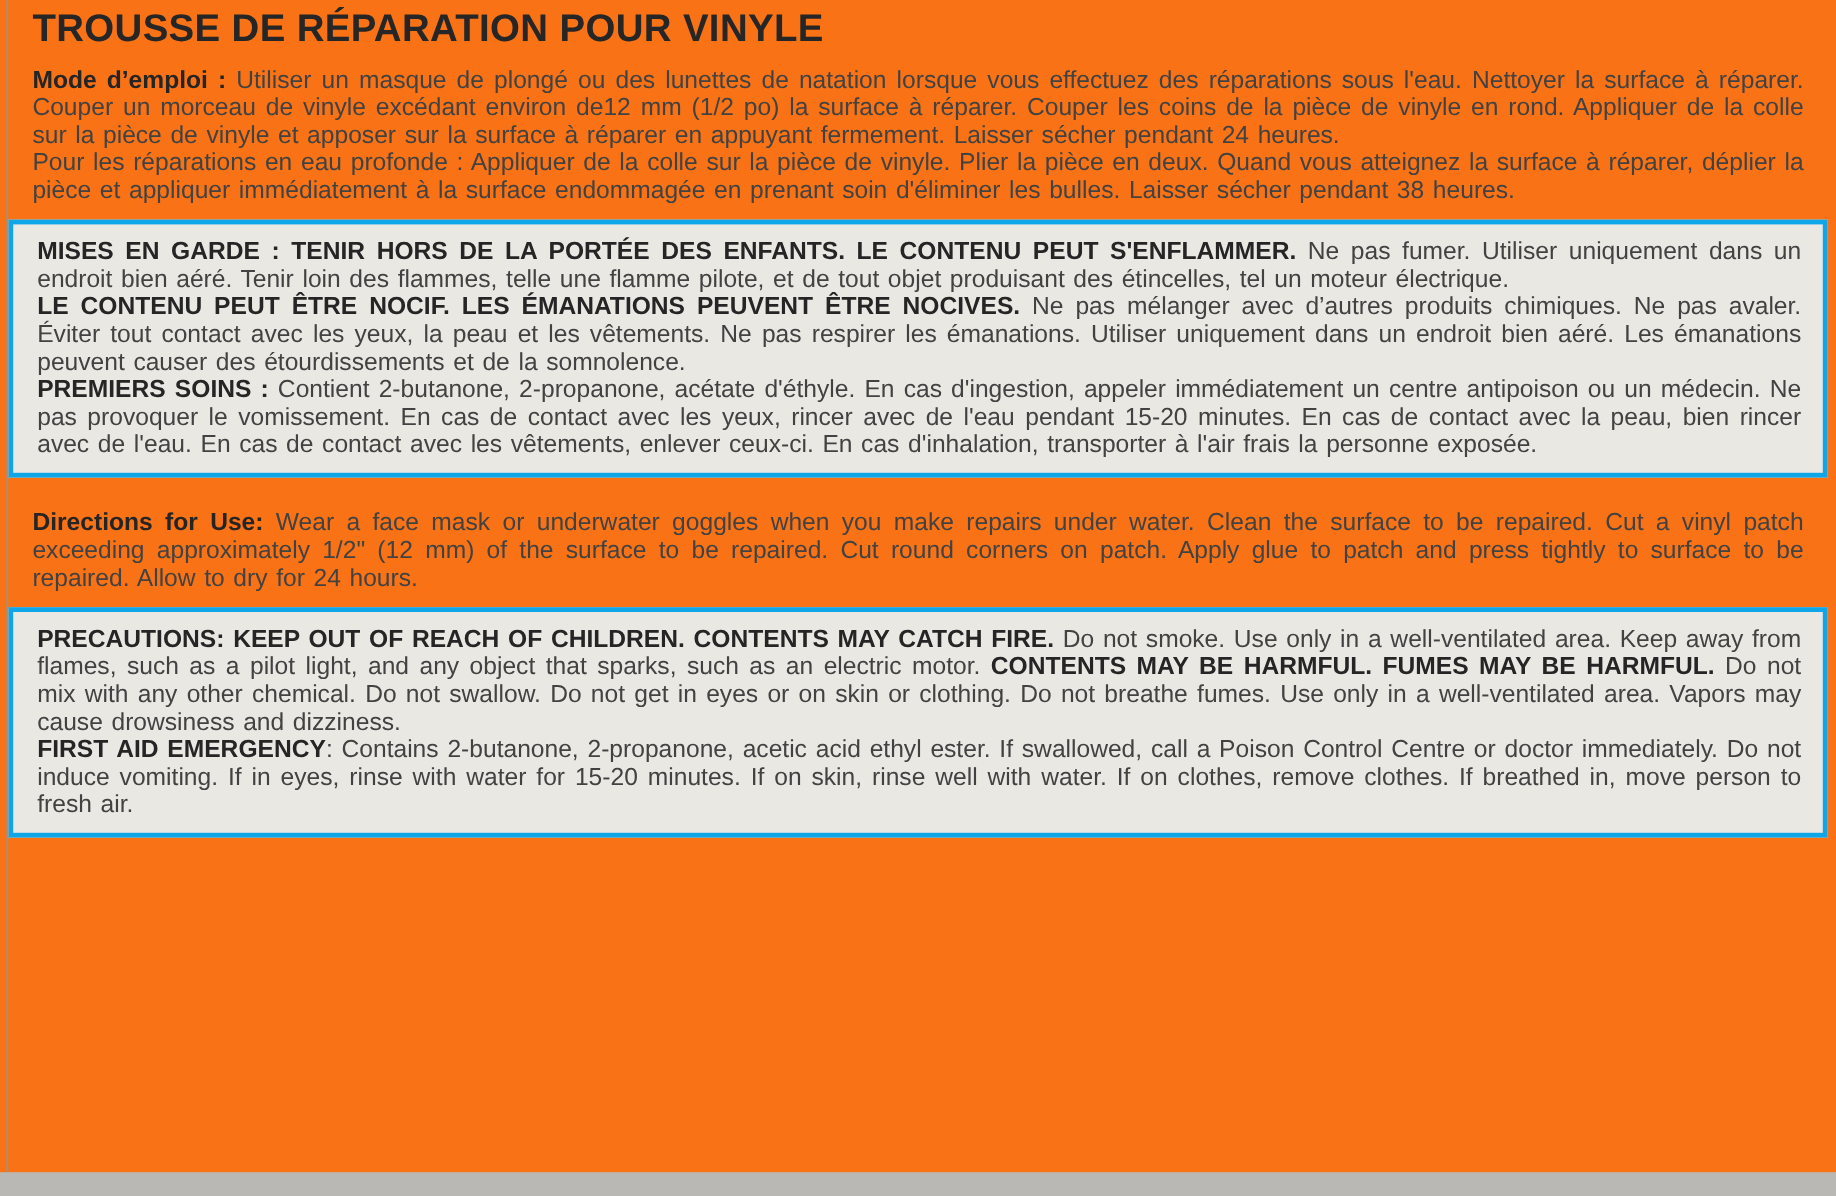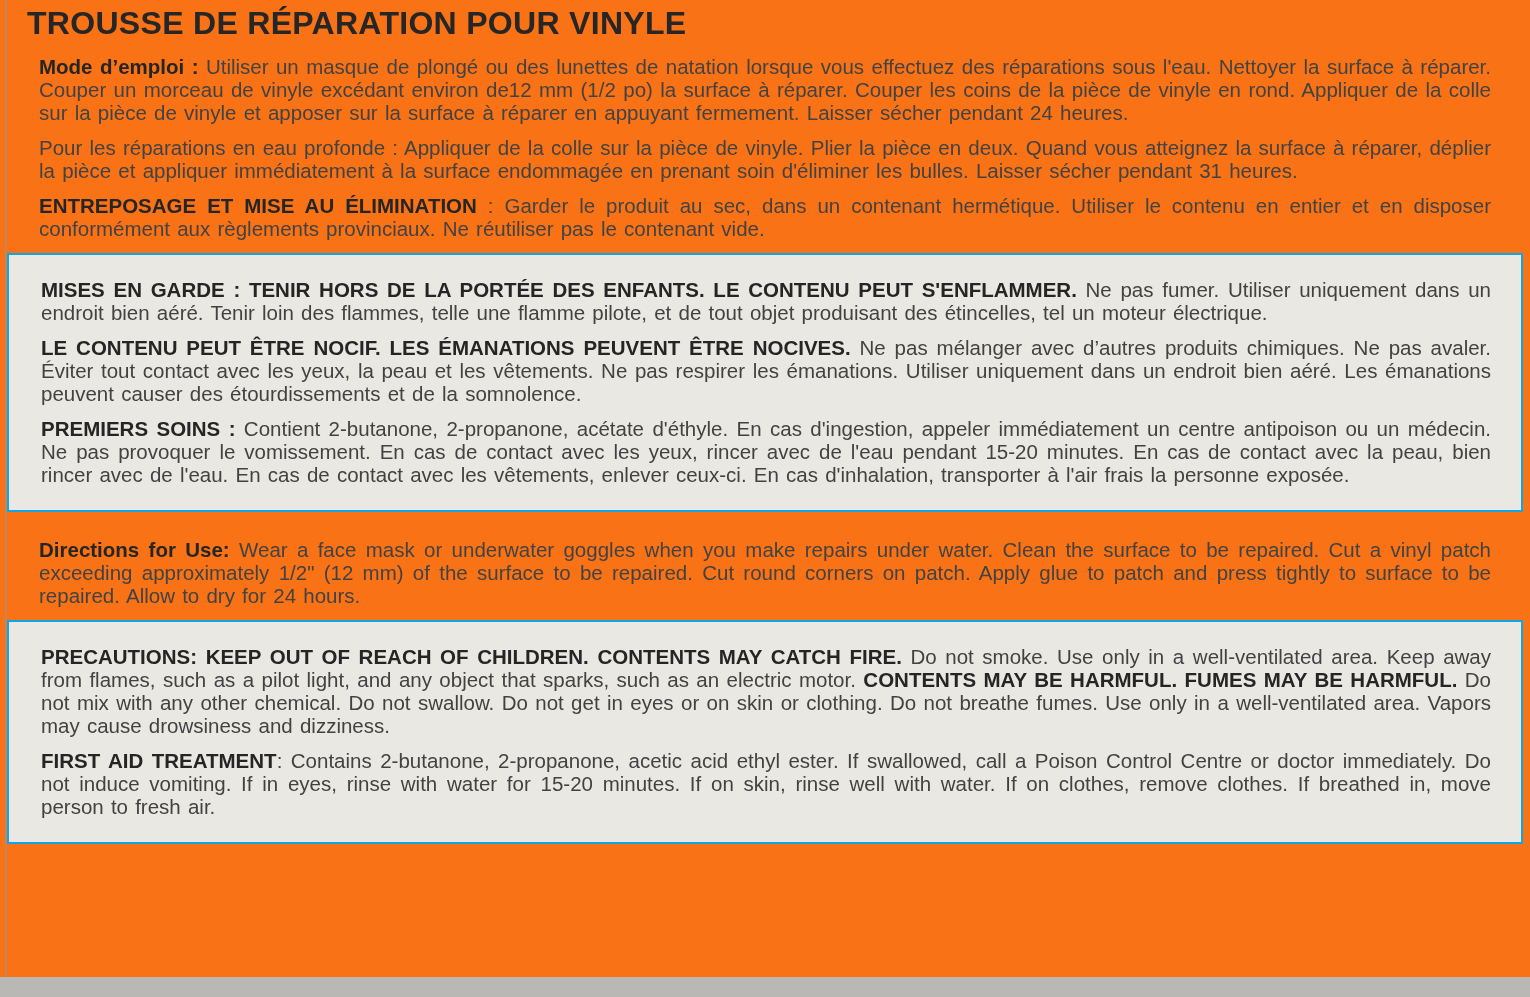--- a/index.html
+++ b/index.html
@@ -31,31 +31,31 @@
     line-height: 30px;
     font-weight: 700;
     color: #262626;
     letter-spacing: .3px;
     margin: 0 0 17px 0;
   }
   p.para {
     font-size: 20.5px;
     line-height: 23px;
     text-align: justify;
-    margin: 12px;
+    margin: 0;
     color: #424242;
     word-spacing: 1.5px;
   }
   .lead {
     font-weight: 700;
     color: #252525;
   }
   .warning-box {
     box-sizing: border-box;
-    border: 2px solid #0ea5e9;
+    border: 4px solid #0ea5e9;
     background: #eae8e3;
     margin: 13px -20px 0 -20px;
     padding: 11px 18px 12px 20px;
   }
   .warning-box p.para {
     line-height: 23px;
   }
   
   .m-after-p1 { margin-bottom: 12px; }
   .m-after-p2 { margin-bottom: 14px; }
@@ -69,35 +69,34 @@
 <body>
 
 <div class="label">
   <div class="scan-edge"></div>
 
   <section>
     <h1 class="section-title">TROUSSE DE RÉPARATION POUR VINYLE</h1>
 
     <p class="para m-after-p1"><span class="lead">Mode d’emploi :</span><span> Utiliser un masque de plongé ou des lunettes de natation lorsque vous effectuez des réparations sous l'eau. Nettoyer la surface à réparer. Couper un morceau de vinyle excédant environ de12 mm (1/2 po) la surface à réparer. Couper les coins de la pièce de vinyle en rond. Appliquer de la colle sur la pièce de vinyle et apposer sur la surface à réparer en appuyant fermement. Laisser sécher pendant 24 heures.</span></p>
 
-    <p class="para m-after-p2"><span>Pour les réparations en eau profonde : Appliquer de la colle sur la pièce de vinyle. Plier la pièce en deux. Quand vous atteignez la surface à réparer, déplier la pièce et appliquer immédiatement à la surface endommagée en prenant soin d'éliminer les bulles. Laisser sécher pendant 31 heures.</span></p>
+    <p class="para m-after-p2"><span>Pour les réparations en eau profonde : Appliquer de la colle sur la pièce de vinyle. Plier la pièce en deux. Quand vous atteignez la surface à réparer, déplier la pièce et appliquer immédiatement à la surface endommagée en prenant soin d'éliminer les bulles. Laisser sécher pendant 38 heures.</span></p>
 
-    <p class="para"><span class="lead">ENTREPOSAGE ET MISE AU ÉLIMINATION</span><span> : Garder le produit au sec, dans un contenant hermétique. Utiliser le contenu en entier et en disposer conformément aux règlements provinciaux. Ne réutiliser pas le contenant vide.</span></p>
 
     <div class="warning-box m-after-box">
       <p class="para"><span class="lead">MISES EN GARDE : TENIR HORS DE LA PORTÉE DES ENFANTS. LE CONTENU PEUT S'ENFLAMMER.</span><span> Ne pas fumer. Utiliser uniquement dans un endroit bien aéré. Tenir loin des flammes, telle une flamme pilote, et de tout objet produisant des étincelles, tel un moteur électrique.</span></p>
       <p class="para"><span class="lead">LE CONTENU PEUT ÊTRE NOCIF. LES ÉMANATIONS PEUVENT ÊTRE NOCIVES.</span><span> Ne pas mélanger avec d’autres produits chimiques. Ne pas avaler. Éviter tout contact avec les yeux, la peau et les vêtements. Ne pas respirer les émanations. Utiliser uniquement dans un endroit bien aéré. Les émanations peuvent causer des étourdissements et de la somnolence.</span></p>
       <p class="para"><span class="lead">PREMIERS SOINS :</span><span> Contient 2-butanone, 2-propanone, acétate d'éthyle. En cas d'ingestion, appeler immédiatement un centre antipoison ou un médecin. Ne pas provoquer le vomissement. En cas de contact avec les yeux, rincer avec de l'eau pendant 15-20 minutes. En cas de contact avec la peau, bien rincer avec de l'eau. En cas de contact avec les vêtements, enlever ceux-ci. En cas d'inhalation, transporter à l'air frais la personne exposée.</span></p>
     </div>
   </section>
 
   <section class="section-en">
 
     <p class="para m-dir"><span class="lead">Directions for Use:</span><span> Wear a face mask or underwater goggles when you make repairs under water. Clean the surface to be repaired. Cut a vinyl patch exceeding approximately 1/2" (12 mm) of the surface to be repaired. Cut round corners on patch. Apply glue to patch and press tightly to surface to be repaired. Allow to dry for 24 hours.</span></p>
 
 
 
     <div class="warning-box">
       <p class="para"><span class="lead">PRECAUTIONS: KEEP OUT OF REACH OF CHILDREN. CONTENTS MAY CATCH FIRE.</span><span> Do not smoke. Use only in a well-ventilated area. Keep away from flames, such as a pilot light, and any object that sparks, such as an electric motor. </span><span class="lead">CONTENTS MAY BE HARMFUL. FUMES MAY BE HARMFUL.</span><span> Do not mix with any other chemical. Do not swallow. Do not get in eyes or on skin or clothing. Do not breathe fumes. Use only in a well-ventilated area. Vapors may cause drowsiness and dizziness.</span></p>
-      <p class="para"><span class="lead">FIRST AID TREATMENT</span><span>: Contains 2-butanone, 2-propanone, acetic acid ethyl ester. If swallowed, call a Poison Control Centre or doctor immediately. Do not induce vomiting. If in eyes, rinse with water for 15-20 minutes. If on skin, rinse well with water. If on clothes, remove clothes. If breathed in, move person to fresh air.</span></p>
+      <p class="para"><span class="lead">FIRST AID EMERGENCY</span><span>: Contains 2-butanone, 2-propanone, acetic acid ethyl ester. If swallowed, call a Poison Control Centre or doctor immediately. Do not induce vomiting. If in eyes, rinse with water for 15-20 minutes. If on skin, rinse well with water. If on clothes, remove clothes. If breathed in, move person to fresh air.</span></p>
     </div>
   </section>
 </div>
 
 </body></html>

